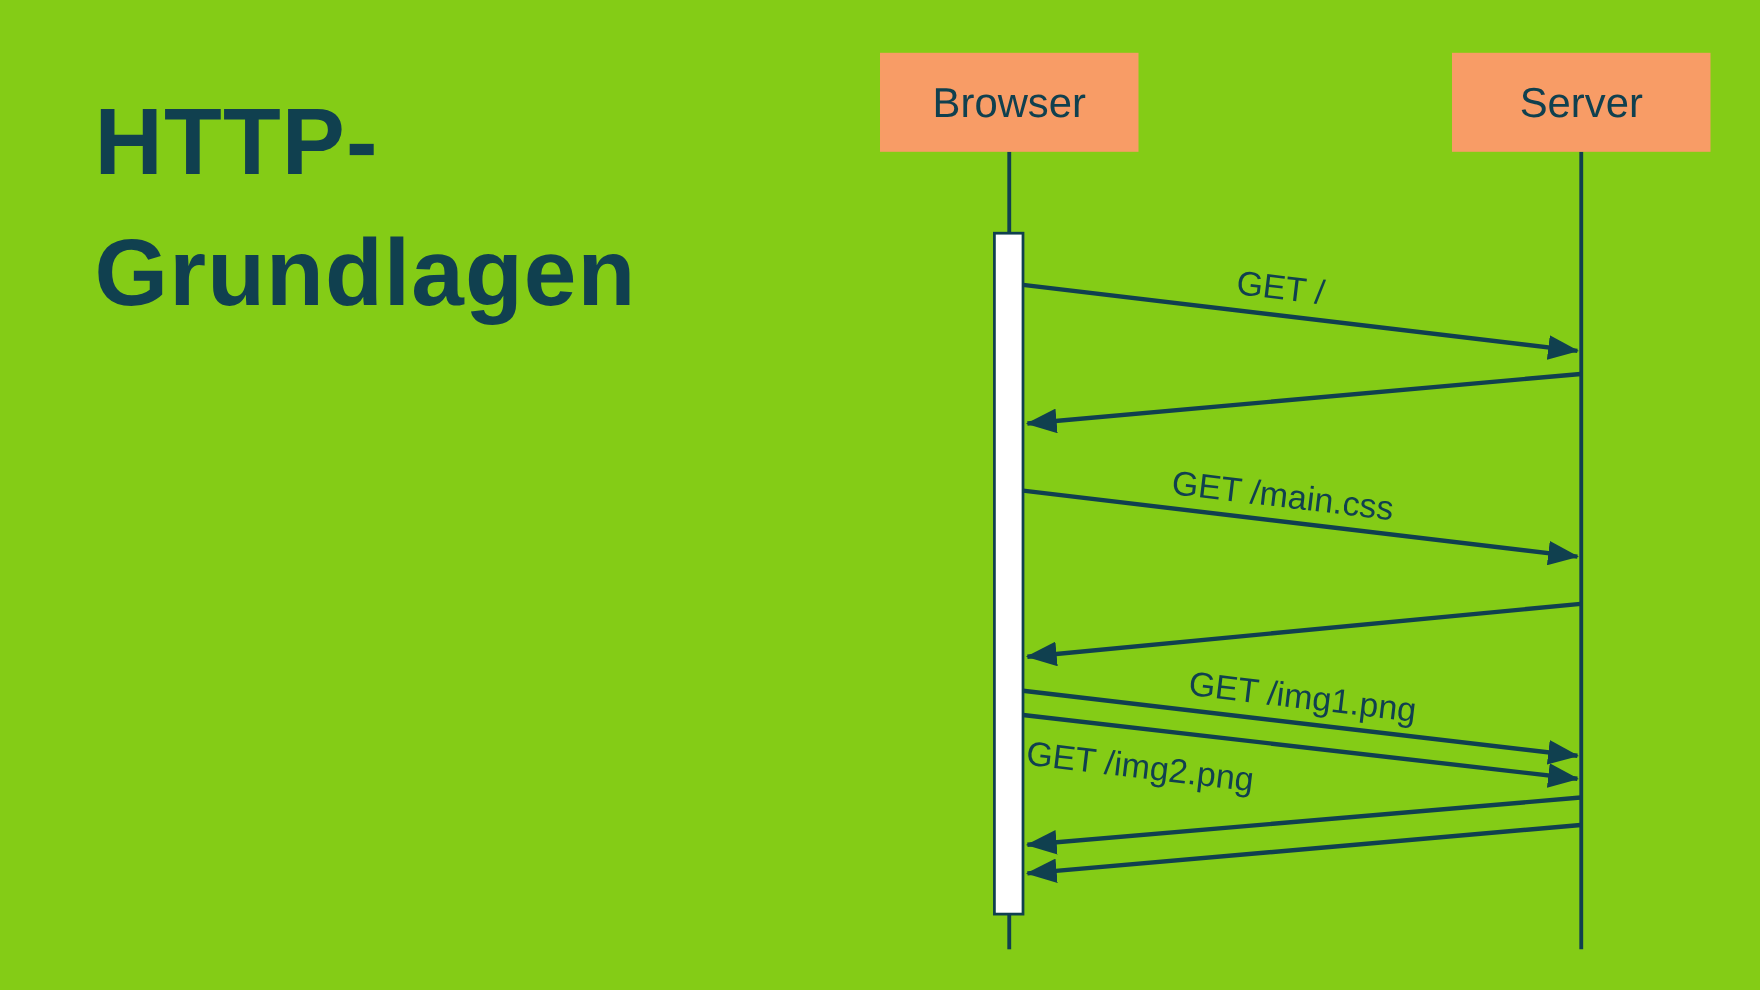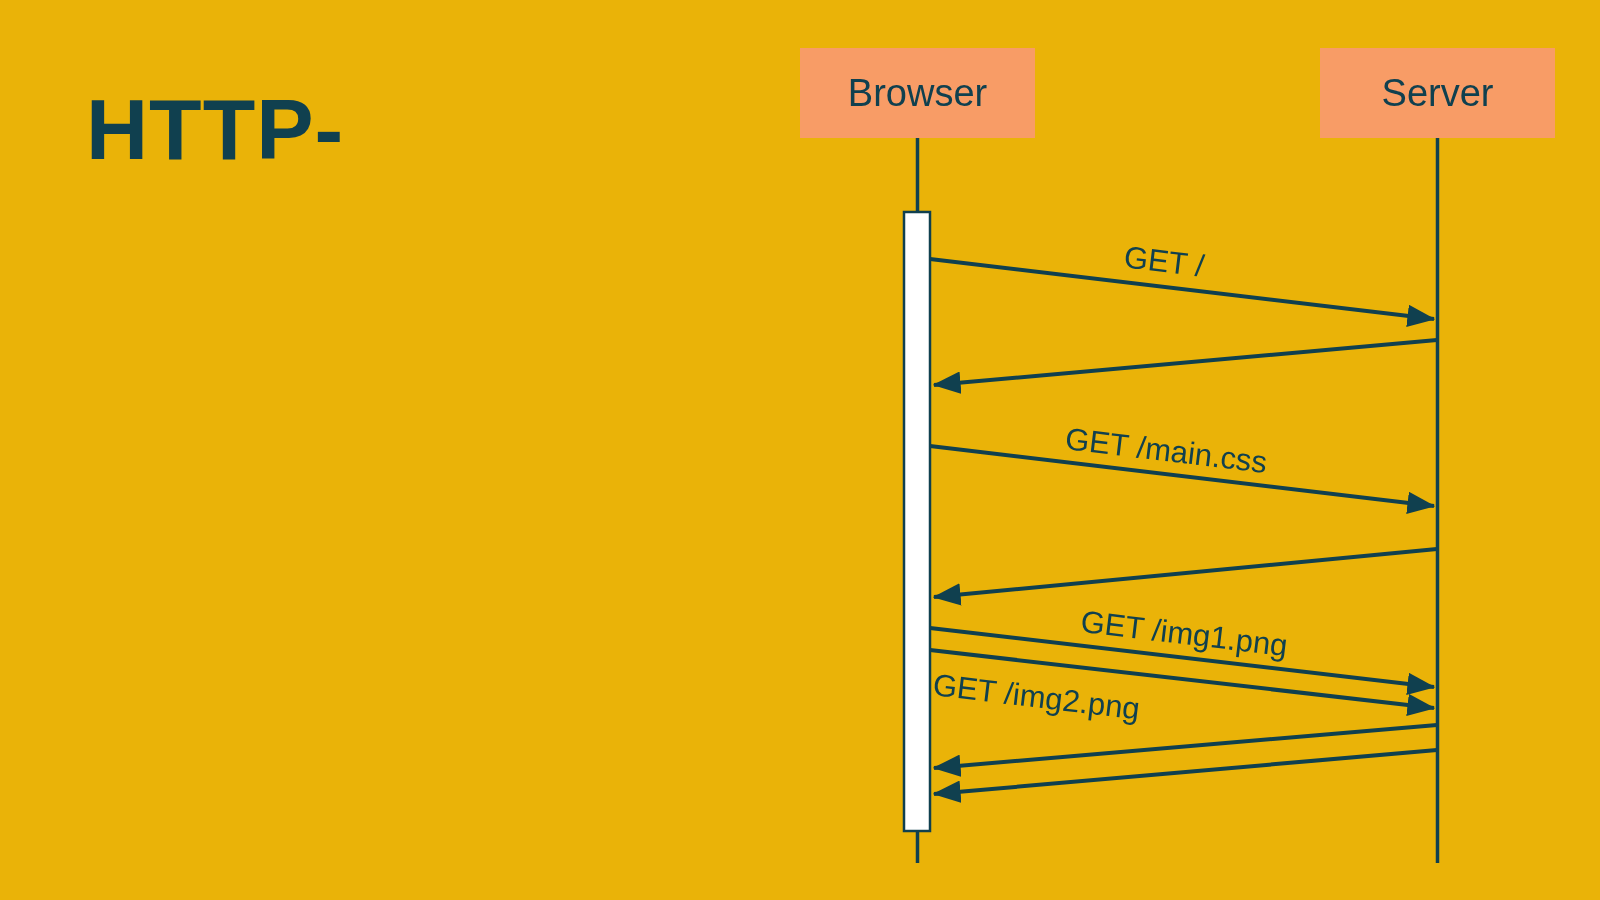--- a/index.html
+++ b/index.html
@@ -1,20 +1,20 @@
 <!DOCTYPE html>
 <html><head>
 <meta charset="utf-8">
 <style>
   html, body { margin: 0; padding: 0; background: #ffffff; }
   .slide {
     position: relative;
     width: 1600px;
     height: 900px;
-    background: #eab308;
+    background: #84cc16;
     overflow: hidden;
     font-family: "Liberation Sans", sans-serif;
   }
   .title {
     position: absolute;
     left: 86px;
     top: 70px;
     font-size: 86px;
     line-height: 119px;
     font-weight: bold;
@@ -57,20 +57,21 @@
   .start { text-anchor: start; }
   .arrowhead { fill: #10404F; }
 </style>
 </head>
 <body>
 
 <div class="slide">
 
   <div class="title">
     <span>HTTP-</span>
+    <span>Grundlagen</span>
   </div>
 
   <svg class="diagram" width="1600" height="900" viewBox="0 0 1600 900">
     <defs>
       <marker id="ah" viewBox="0 0 10 8" refX="9.5" refY="4" markerWidth="7" markerHeight="5.6" orient="auto-start-reverse">
         <path d="M0 0 L10 4 L0 8 Z" class="arrowhead"></path>
       </marker>
     </defs>
 
     <line x1="917.5" y1="138" x2="917.5" y2="213" class="lifeline"></line>

